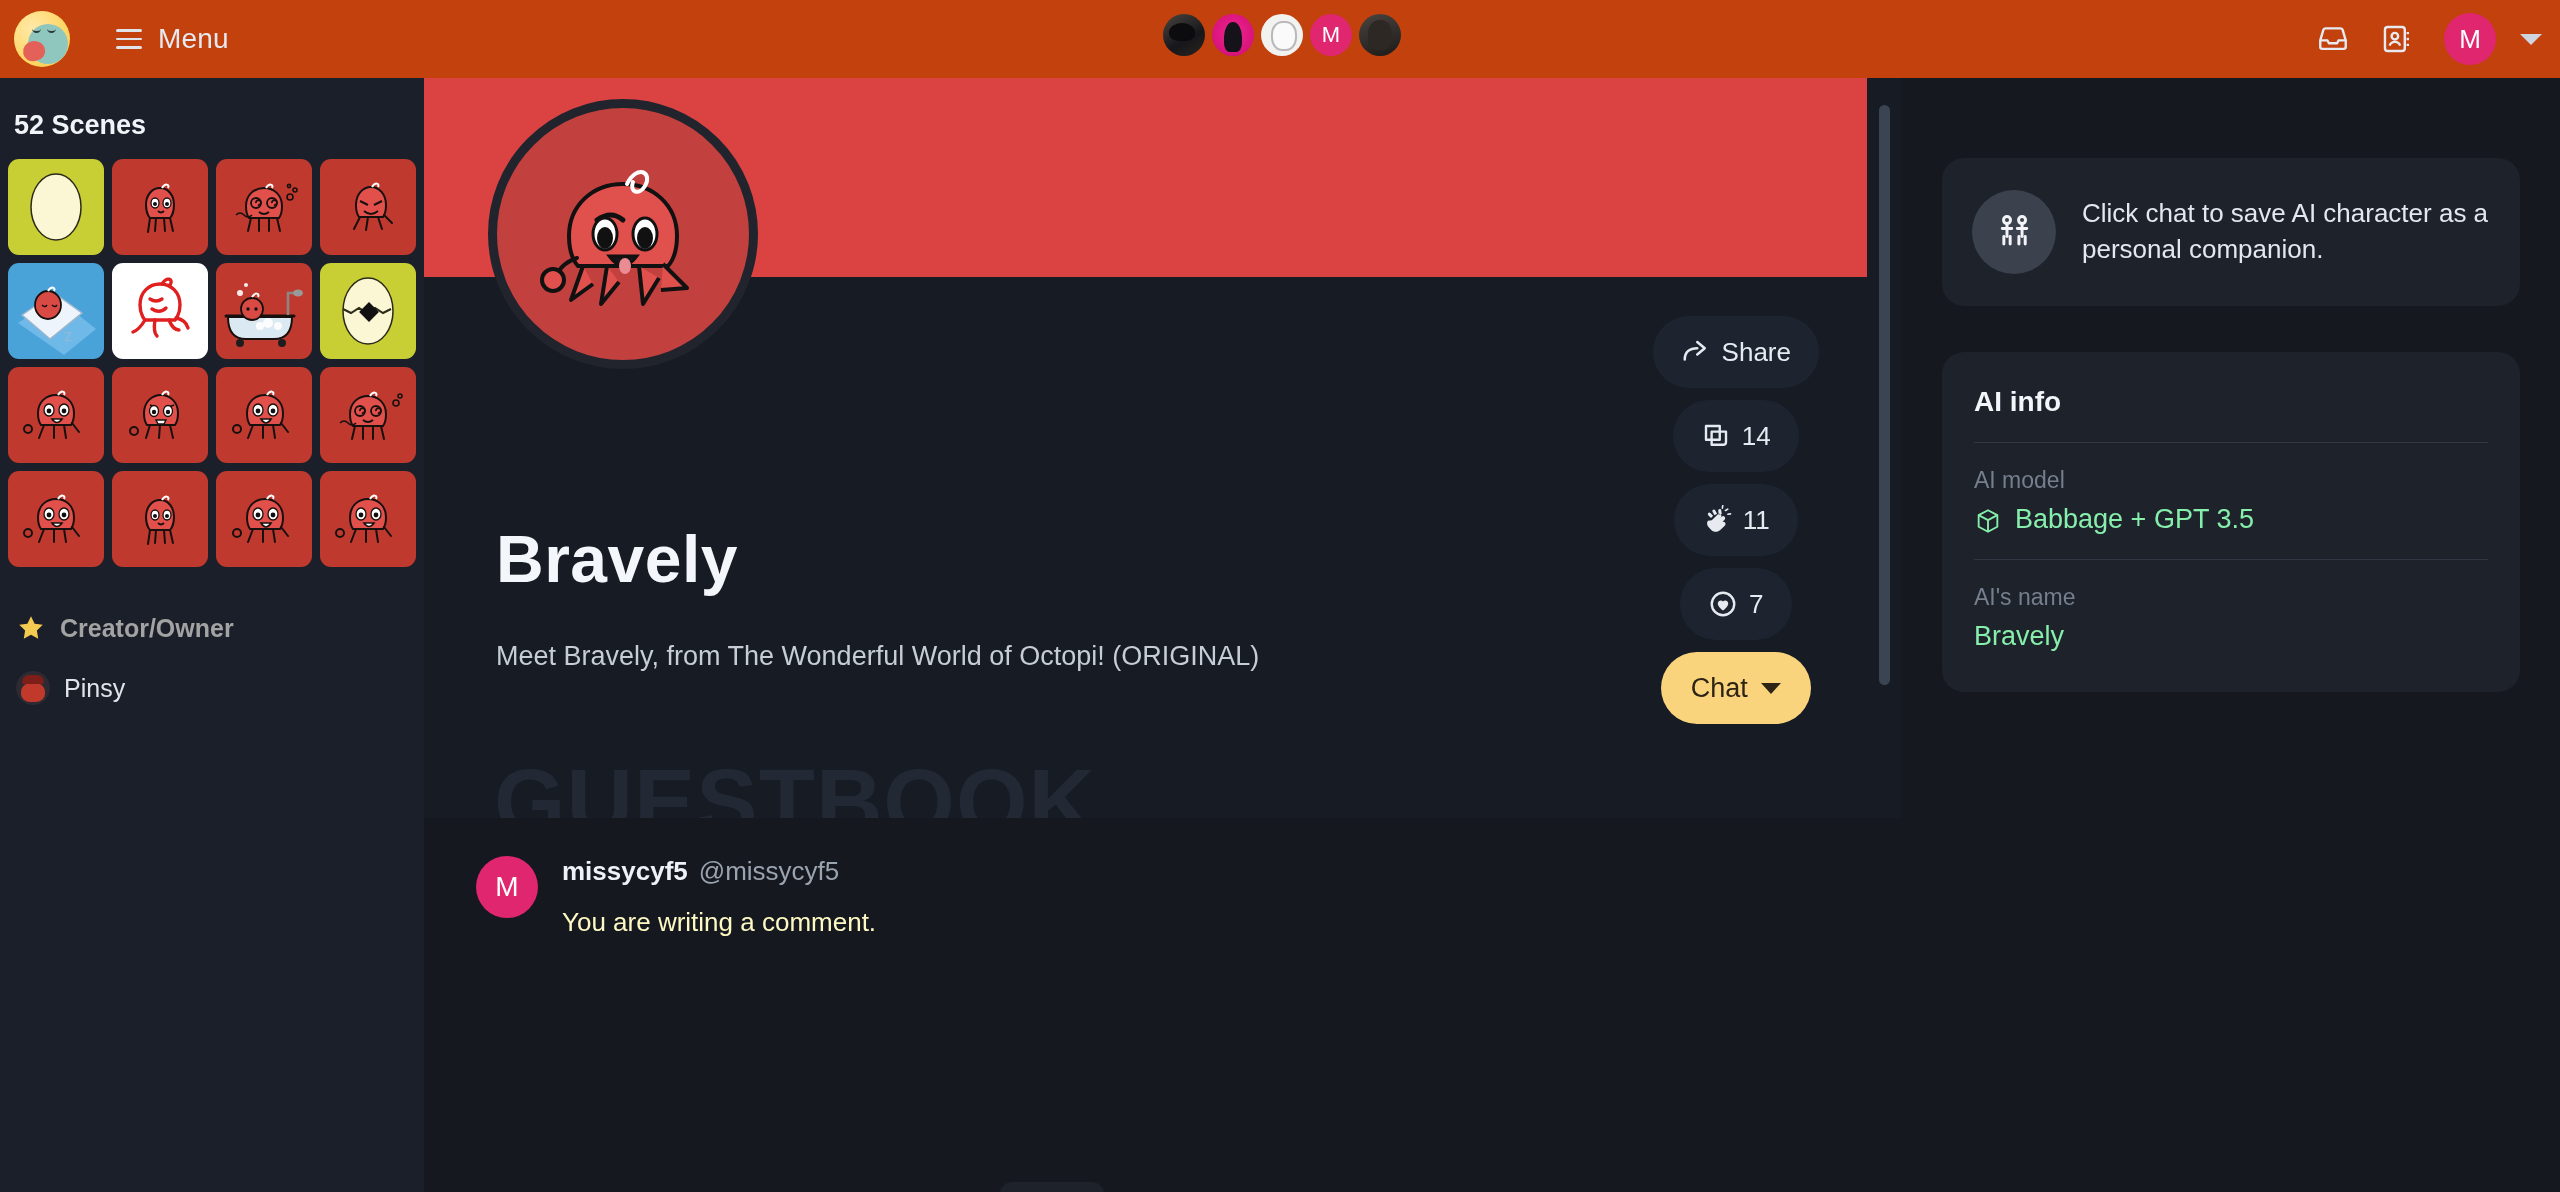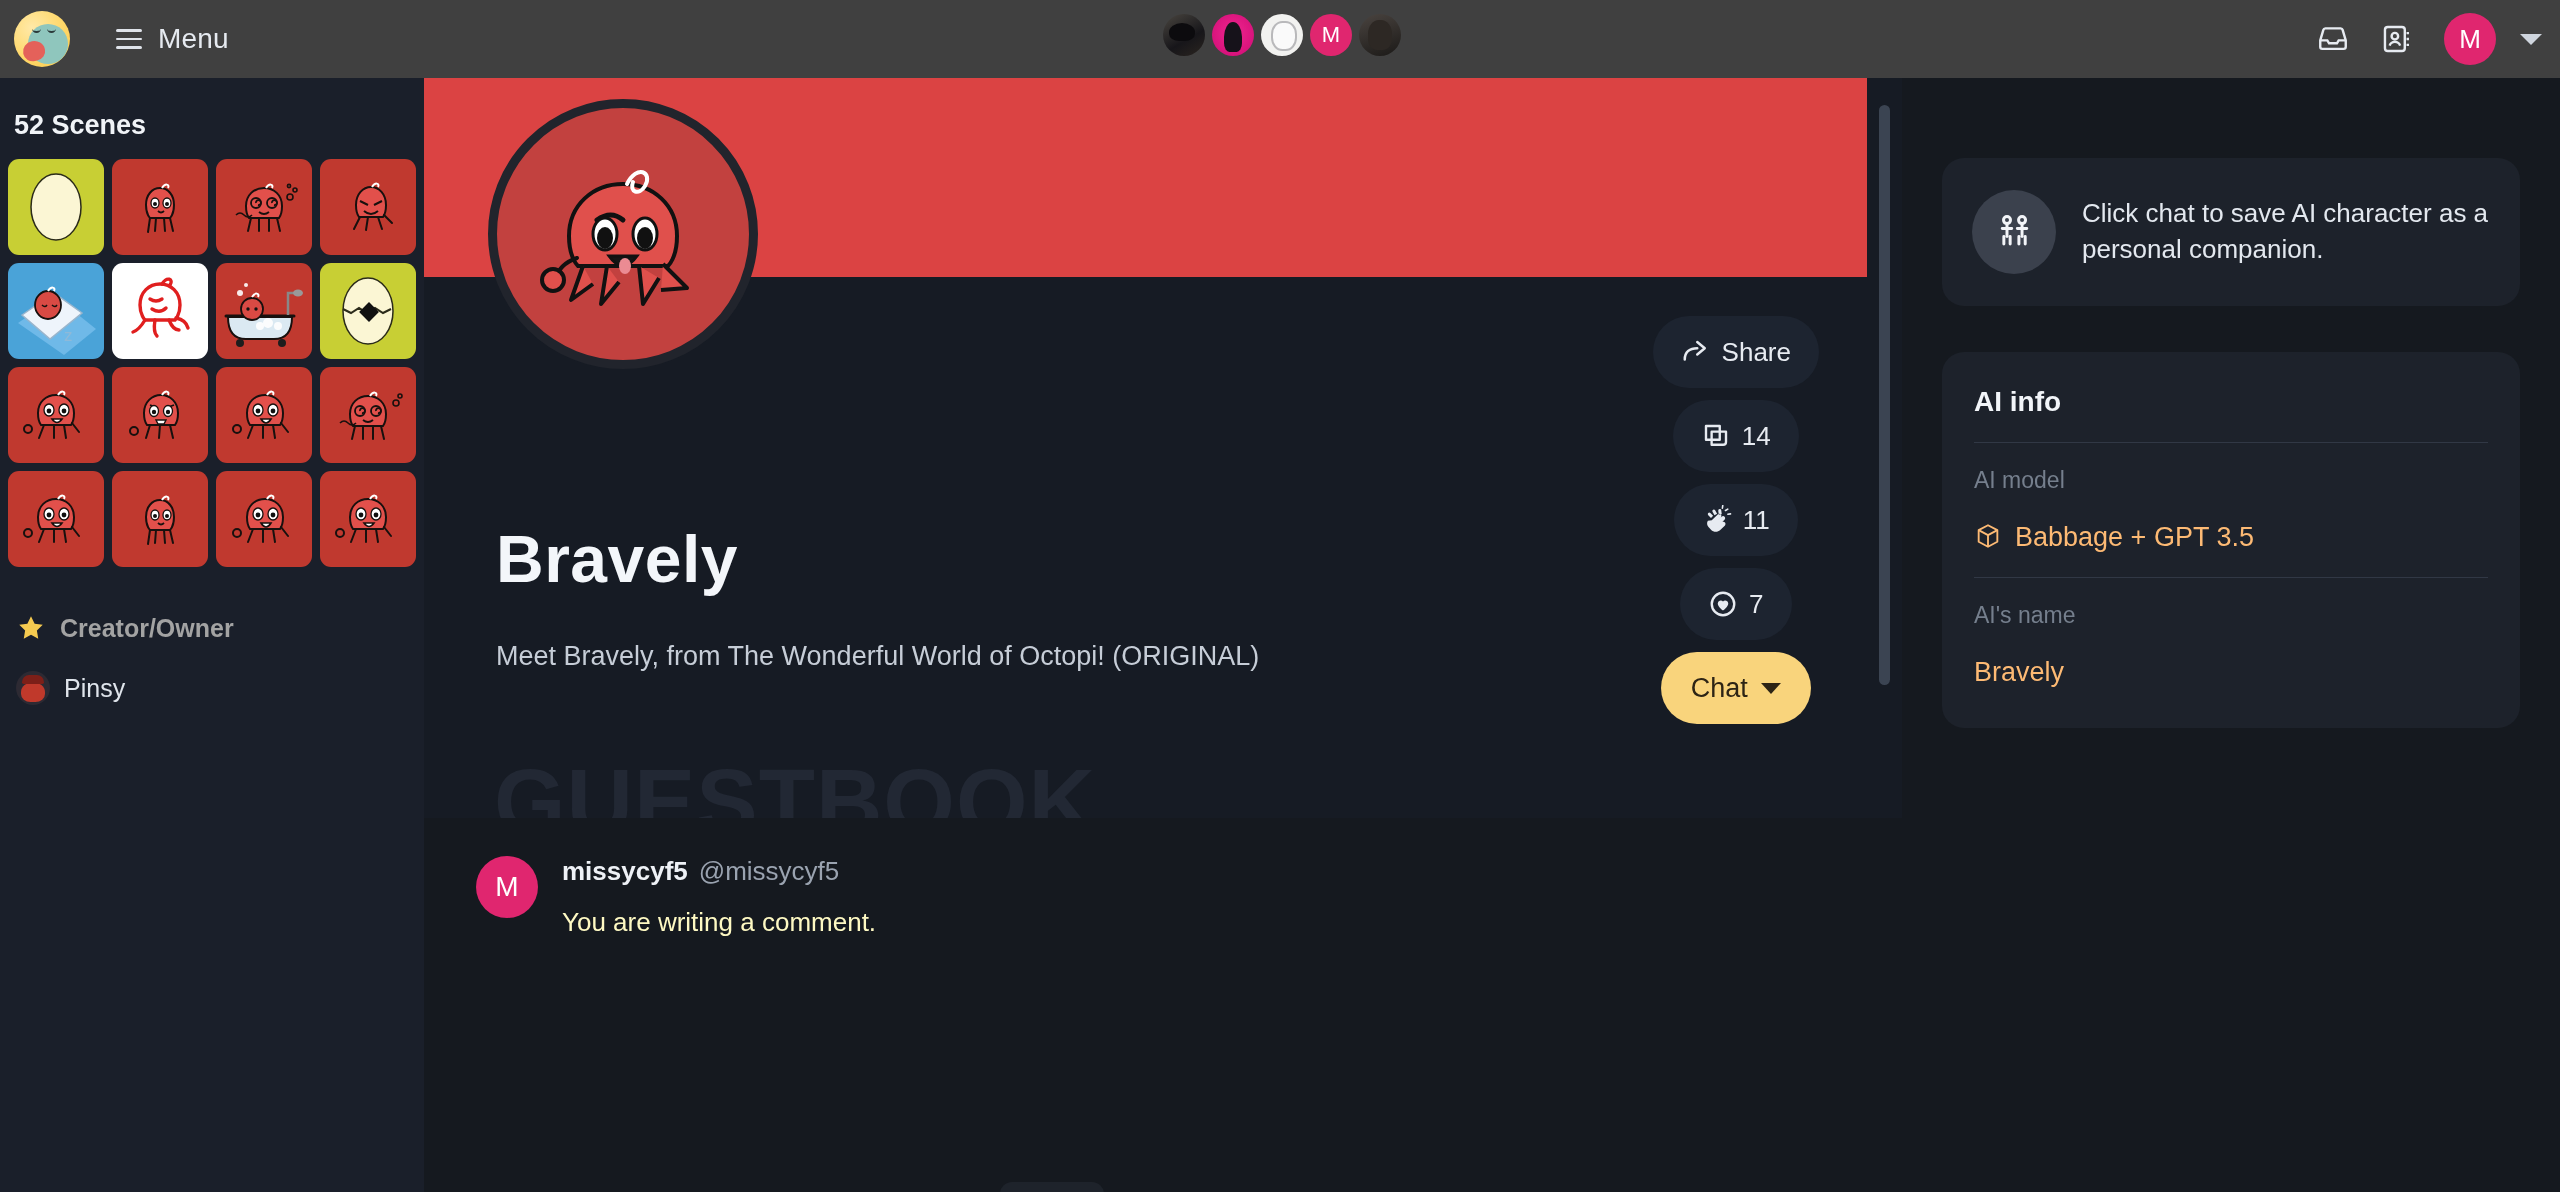--- a/index.html
+++ b/index.html
@@ -7,21 +7,21 @@
     width: 2560px; height: 1192px;
     background: #14181f;
     font-family: "Liberation Sans", sans-serif;
     overflow: hidden;
   }
   body { position: relative; }
 
   
   .topbar {
     position: absolute; top: 0; left: 0; width: 2560px; height: 78px;
-    background: #404040; display: flex; align-items: center; z-index: 40;
+    background: #c2410c; display: flex; align-items: center; z-index: 40;
   }
   .brand-avatar {
     width: 56px; height: 56px; border-radius: 50%; margin-left: 14px;
     background: radial-gradient(circle at 32% 30%, #ffe9a8 0%, #ffd86b 55%, #f7c948 100%);
     position: relative; overflow: hidden; flex: none;
   }
   .brand-avatar .globe {
     position: absolute; right: 2px; bottom: 3px; width: 40px; height: 40px;
     border-radius: 50%; background: #8fc6bd;
   }
@@ -143,21 +143,21 @@
   .rp-tip { display: flex; align-items: center; gap: 26px; padding: 32px 30px; }
   .tip-icon-wrap { width: 84px; height: 84px; border-radius: 50%; background: #3b414d;
                    display: flex; align-items: center; justify-content: center; flex: none; }
   .tip-icon-wrap svg { width: 42px; height: 42px; color: #f2f4f8; }
   .tip-text { color: #e3e8ef; font-size: 26px; line-height: 1.38; }
 
   .rp-info { margin: 46px 40px 0 40px; background: #1d222b; border-radius: 22px; padding: 34px 32px 40px 32px; }
   .rp-title { color: #f2f5f9; font-size: 28px; font-weight: bold; }
   .rp-div { height: 1px; background: #313845; margin: 24px 0; }
   .rp-label { color: #757f8d; font-size: 23px; }
-  .rp-value { color: #fdba74; font-size: 27px; margin-top: 28px; display: flex; align-items: flex-start; gap: 13px; }
+  .rp-value { color: #86efac; font-size: 27px; margin-top: 10px; display: flex; align-items: flex-end; gap: 13px; }
   .rp-value svg { width: 28px; height: 28px; flex: none; }
 </style>
 </head>
 <body>
 
 <div class="topbar">
   <div class="brand-avatar">
     <div class="globe"></div>
       <div class="heart"></div>
     <div class="eyelid l"></div>

